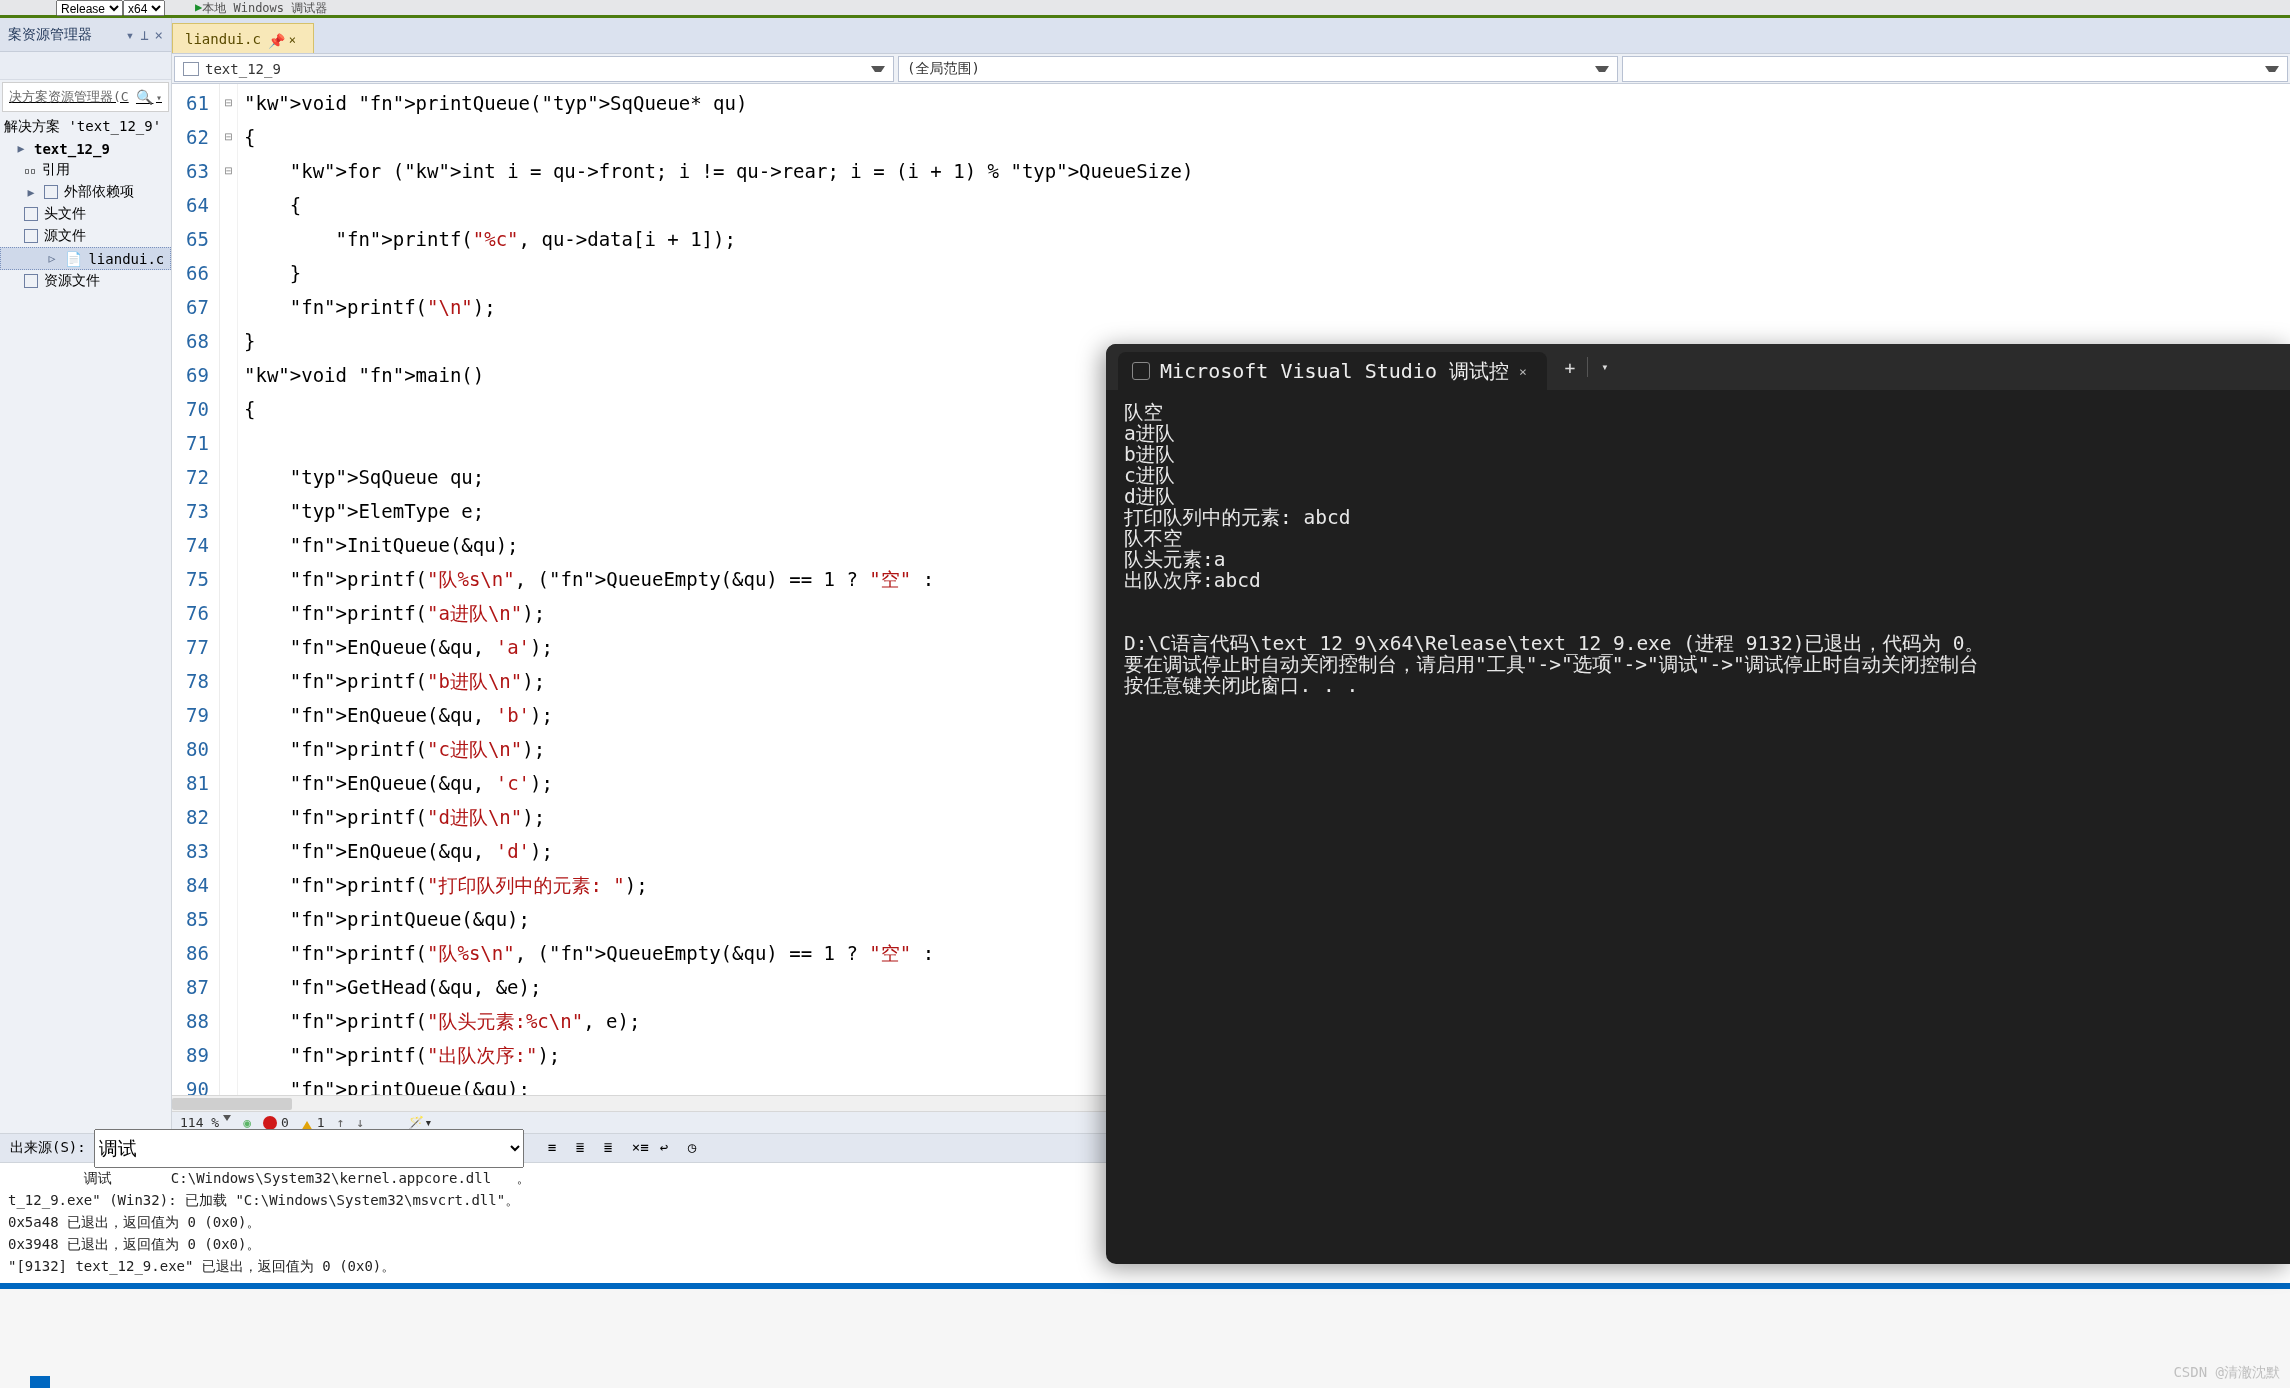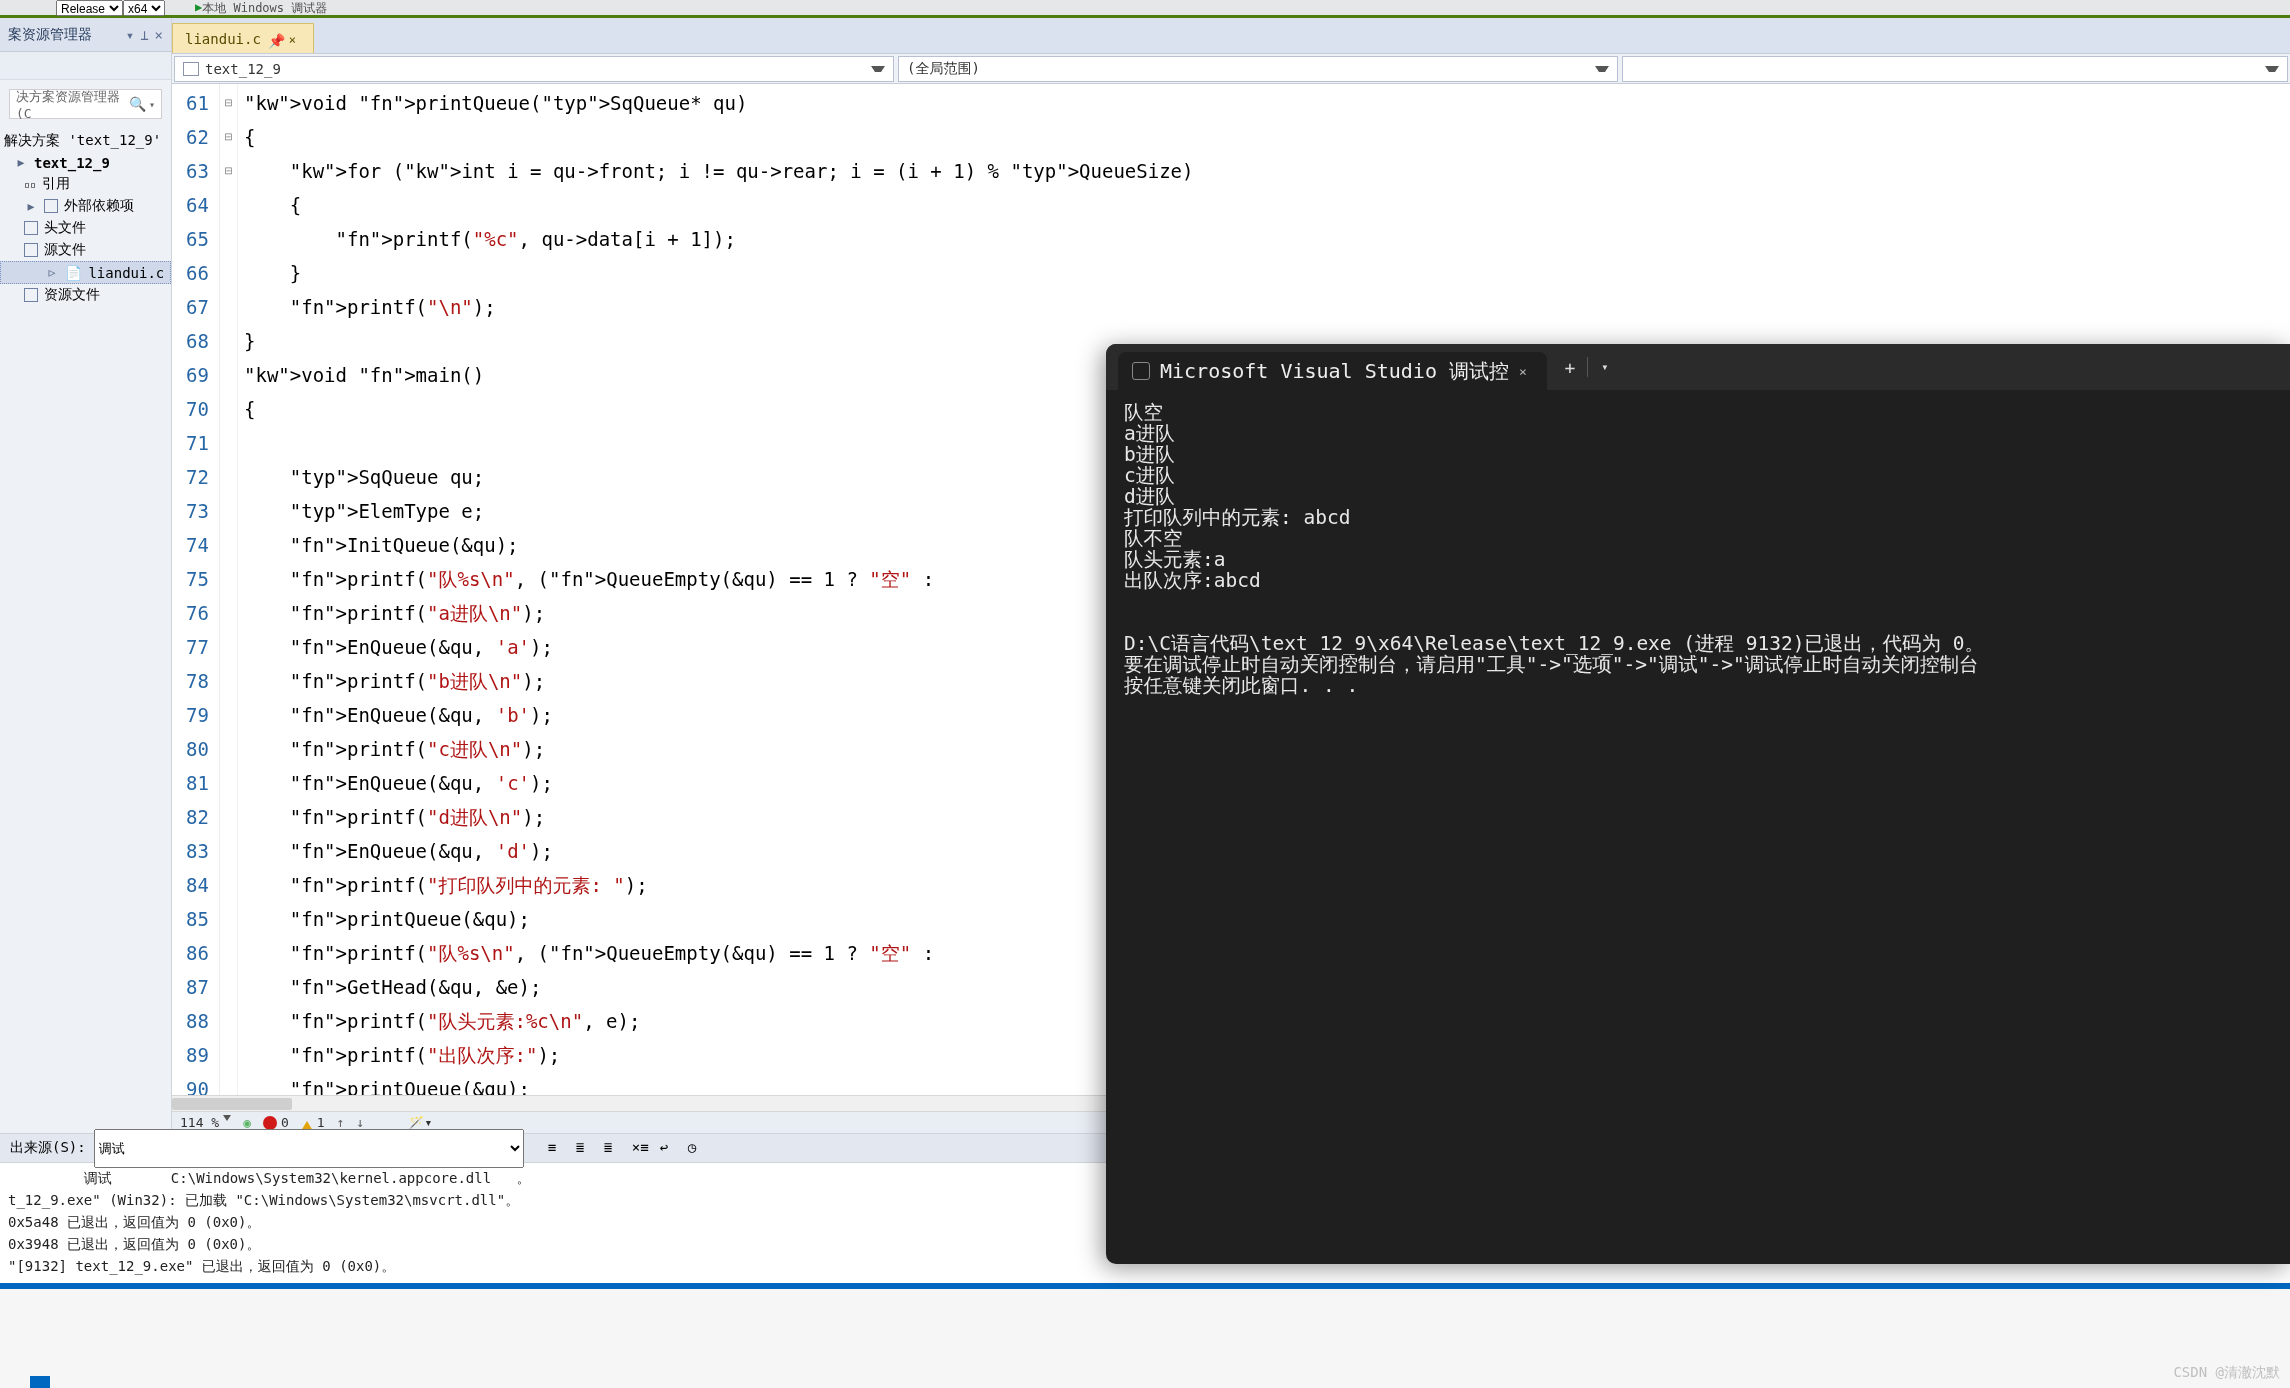--- a/index.html
+++ b/index.html
@@ -7,21 +7,21 @@
   .topbar { height: 18px; background: #e6e7e9; border-bottom: 3px solid #4d7c0f; display: flex; padding: 0 12px; }
   .topbar .spacer { flex: 1; }
   .topbar select { height: 16px; font-size: 12px; }
   .topbar .ico { width: 22px; height: 14px; display: inline-block; }
   .main-row { display: flex; height: 1115px; }
   .sidebar { width: 172px; background: #eef1f6; border-right: 1px solid #cfd4db; display: flex; flex-direction: column; }
   .panel-head { height: 34px; background: #dde3ee; display: flex; align-items: center; padding: 0 8px; gap: 6px; border-bottom: 1px solid #c6cdd9; }
   .panel-head .title { flex: 1; font-size: 14px; color: #243a5c; }
   .sb-tool { height: 28px; background: #e9edf4; border-bottom: 1px solid #d7dce5; display: flex; align-items: center; gap: 8px; padding: 0 8px; }
   .sb-tool .ico { width: 18px; height: 16px; }
-  .search-row { height: 30px; display: flex; align-items: center; background: #fff; border: 1px solid #cfcfcf; margin: 9px; padding: 2px 6px; gap: 4px; }
+  .search-row { height: 30px; display: flex; align-items: center; background: #fff; border: 1px solid #cfcfcf; margin: 2px; padding: 2px 6px; gap: 4px; text-decoration: underline; }
   .search-row .searchtxt { flex: 1; font-size: 13px; color: #666; }
   .search-row .mag { width: 16px; height: 16px; }
   .tree { flex: 1; overflow: auto; font-size: 14px; padding-top: 2px; }
   .tree-row { display: flex; align-items: center; gap: 6px; padding: 2px 4px; }
   .tree-row.sel { background: #cfd9ea; border: 1px dotted #7a91bd; }
   .tree-row .sq { width: 14px; text-align: center; color: #5b6c8a; font-family: Consolas; }
   .tree-row .lbl { white-space: nowrap; }
   .indent1 { padding-left: 24px; }
   .indent2 { padding-left: 44px; }
   .cicon { width: 14px; height: 14px; display: inline-block; border: 1px solid #6e7fa2; }
@@ -44,21 +44,21 @@
   .str { color: #b01515; }
   .hscrollbar { height: 16px; background: #f0f0f0; border-top: 1px solid #d7d7d7; position: relative; }
   .hscrollbar .thumb { position: absolute; top: 2px; height: 12px; background: #cfcfcf; border-radius: 2px; }
   .statusbar { height: 22px; background: #e9edf4; border-top: 1px solid #d7d7d7; display: flex; align-items: center; gap: 12px; padding: 0 8px; font-size: 13px; color: #303030; }
   .statusbar .zoom { display: flex; gap: 4px; }
   .statusbar .err { display: flex; align-items: center; gap: 4px; }
   .statusbar .circ { width: 14px; height: 14px; border-radius: 50%; display: inline-block; }
   .statusbar .circ.red { background: #d01919; }
   .statusbar .circ.yel { border: 6px solid transparent; border-bottom: 10px solid #e2a40a; width: 0; height: 0; border-radius: 0; }
   .output-head { height: 30px; background: #e2e7f0; border-top: 1px solid #cfd4db; border-bottom: 1px solid #cfd4db; display: flex; align-items: center; padding: 0 10px; gap: 8px; }
-  .output-head select { height: 39px; font-size: 13px; }
+  .output-head select { height: 39px; font-size: 19px; }
   .output-head .ico { width: 20px; height: 18px; }
   .output { height: 120px; background: #fff; font-family: Consolas, monospace; font-size: 14px; line-height: 22px; white-space: pre; padding: 4px 8px; color: #222; overflow: hidden;}
   .bottom-status { height: 6px; background: #0067c0; }
   .bottom-sq { position: absolute; left: 30px; bottom: 0; width: 20px; height: 12px; background: #0067c0; }
   .terminal { position: absolute; top: 344px; left: 1106px; width: 1184px; height: 920px; background: #1f1f1f; border-radius: 10px 0 0 10px; box-shadow: -4px 4px 24px rgba(0,0,0,0.4); overflow: hidden; color: #e6e6e6; font-family: "Microsoft YaHei", Consolas, monospace; }
   .term-titlebar { height: 46px; background: #2b2b2b; display: flex; align-items: center; }
   .term-tab { height: 38px; margin-left: 12px; margin-top: 8px; background: #1f1f1f; border-radius: 8px 8px 0 0; display: flex; align-items: center; padding: 0 14px; gap: 10px; }
   .term-tab .ico { width: 18px; height: 18px; display: inline-block; border: 1px solid #888; border-radius: 3px; }
   .term-tab .ttl { font-size: 20px; color: #eee; }
   .term-tab .close { width: 14px; height: 14px; font-size: 13px; color: #bbb; }

